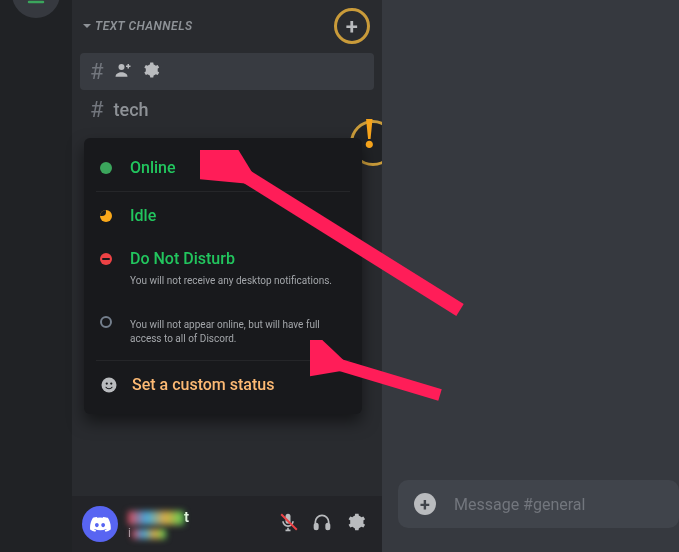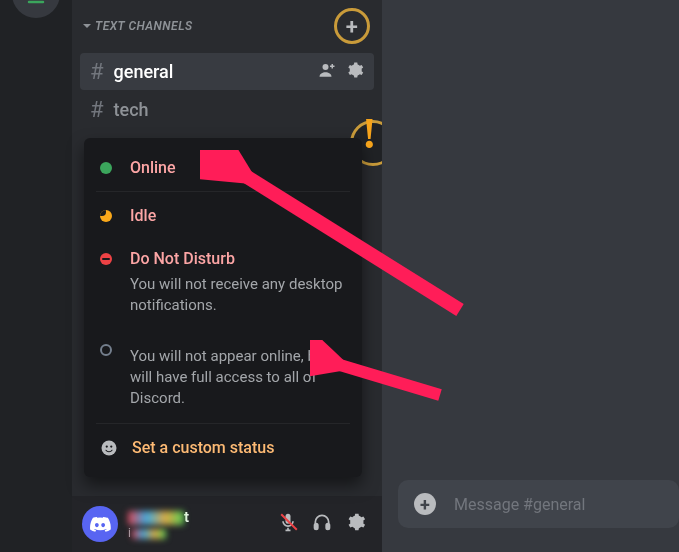--- a/index.html
+++ b/index.html
@@ -149,25 +149,25 @@
       border: 2.5px solid #747f8d;
       width: 12px;
       height: 12px;
     }
     .status-item .txt {
       display: flex;
       flex-direction: column;
     }
     .status-item .title {
       font-size: 16px;
-      color: #fca5a5;
+      color: #22c55e;
       font-weight: 500;
     }
     .status-item .desc {
-      font-size: 15px;
+      font-size: 10px;
       color: #a3a6aa;
       margin-top: 6px;
       line-height: 1.4;
     }
     .divider {
       height: 1px;
       background: rgba(255,255,255,0.06);
       margin: 2px 12px;
     }
     .custom-status {
@@ -319,21 +319,20 @@
       <svg viewBox="0 0 10 10" width="10" height="10" fill="currentColor">
           <path d="M1 3l4 4 4-4z"></path>
         </svg>
     </span>
     <span class="label">TEXT CHANNELS</span>
     <div class="add-channel">+</div>
   </div>
 
   <div class="channel active">
     <span class="hash">#</span>
-    <span class="label">general</span>
     <span class="actions">
       <span>
         <svg viewBox="0 0 24 24" fill="currentColor">
             <circle cx="10" cy="8" r="4"></circle>
             <path d="M2 21c0-4 4-6 8-6s8 2 8 6z"></path>
             <path d="M19 4v6M16 7h6" stroke="currentColor" stroke-width="2"></path>
           </svg>
       </span>
       <span class="gear">
         <svg viewBox="0 0 24 24" fill="currentColor" width="18" height="18">

